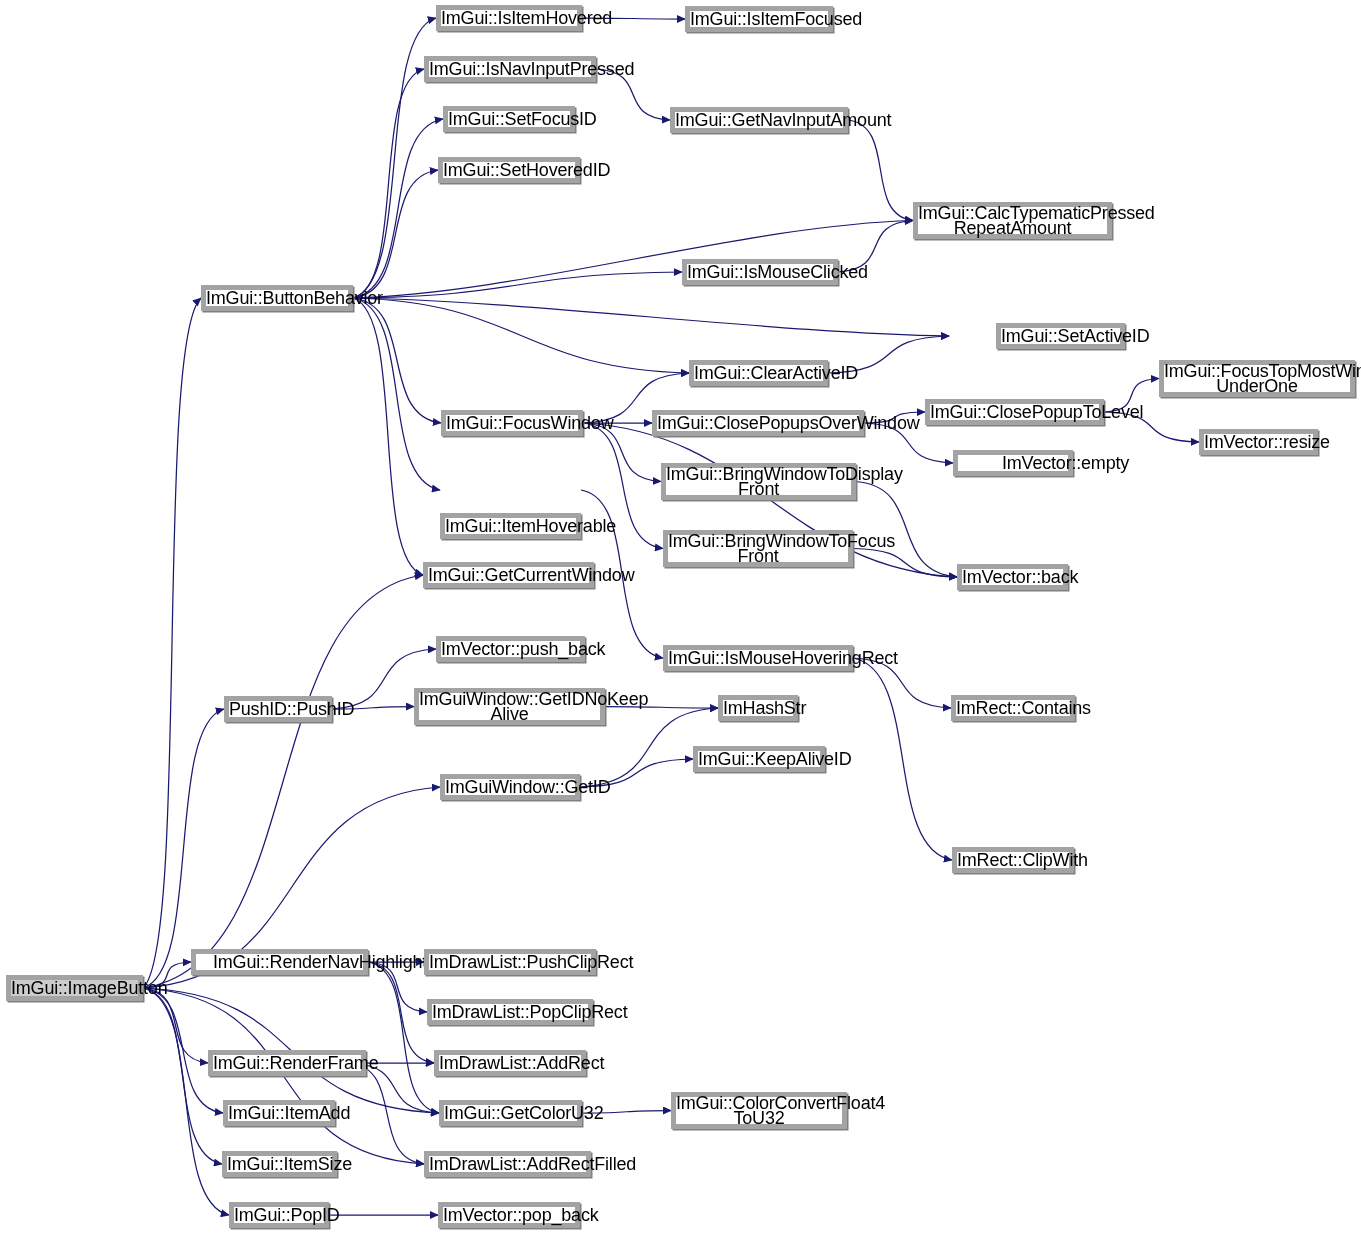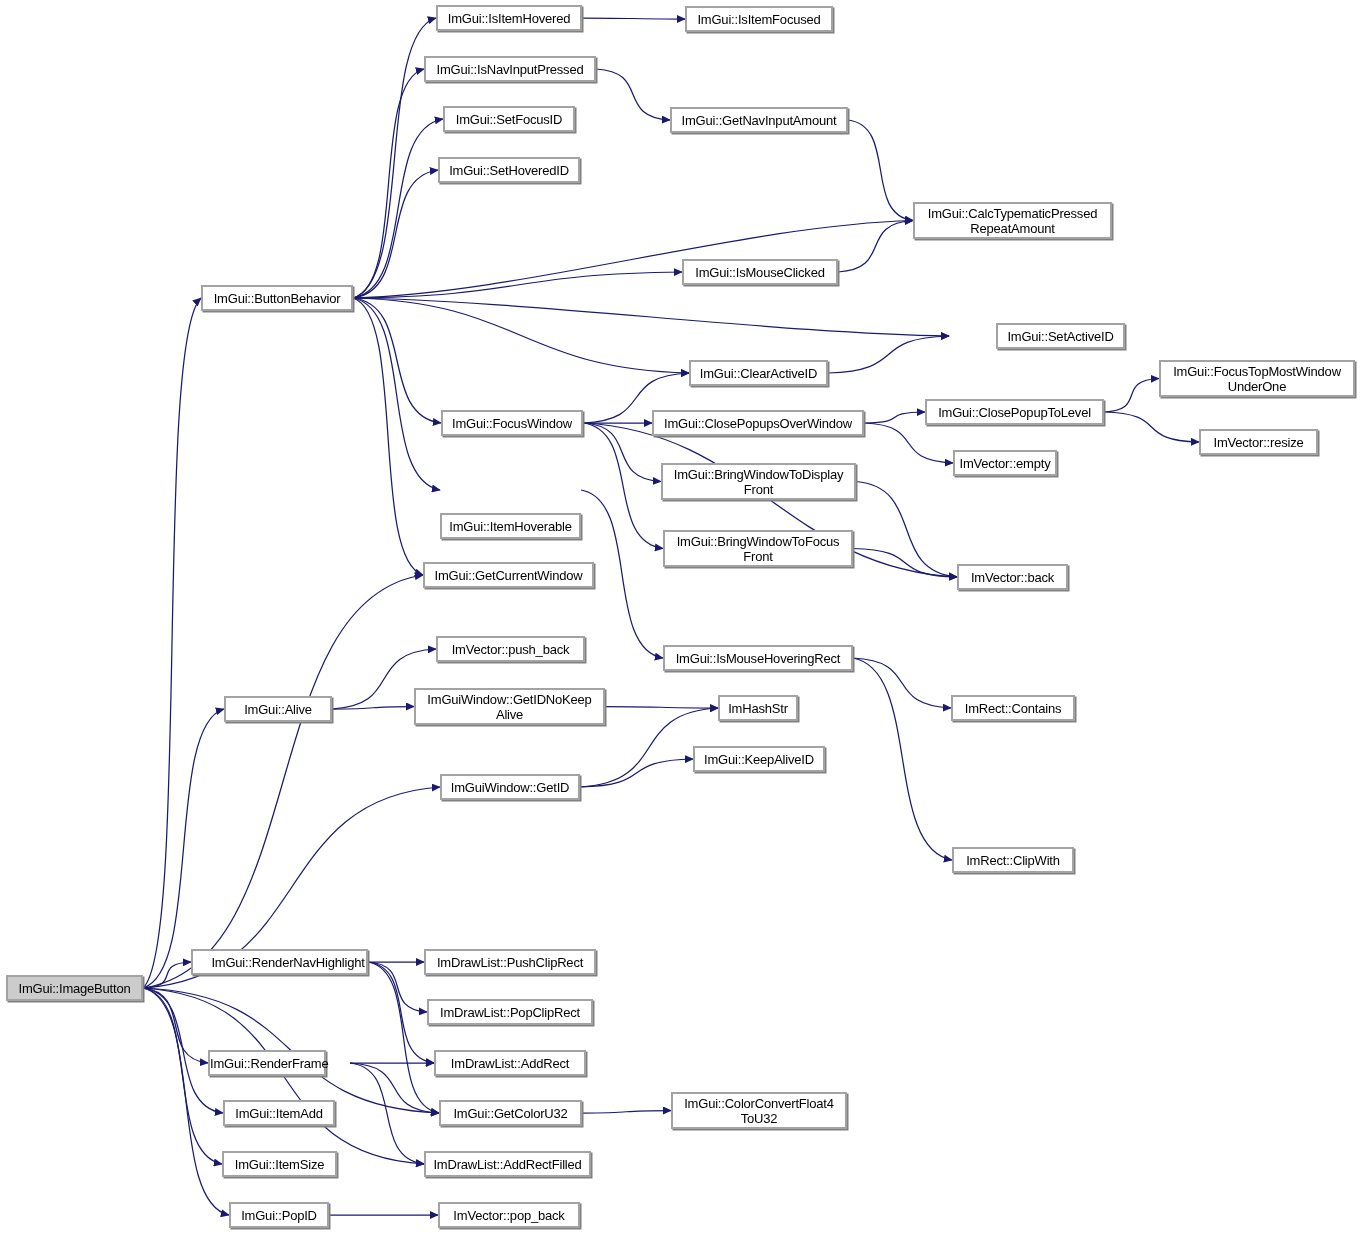--- a/index.html
+++ b/index.html
@@ -19,24 +19,24 @@
     position: absolute;
     left: 0;
     top: 0;
     width: 1361px;
     height: 1233px;
     pointer-events: none;
   }
   .node {
     position: absolute;
     box-sizing: border-box;
-    border: 2px solid #a3a3a3;
+    border: 5px solid #a3a3a3;
     background: #ffffff;
     color: #000000;
-    font-size: 13px;
+    font-size: 18px;
     line-height: 15px;
     text-align: center;
     display: flex;
     align-items: center;
     justify-content: center;
     white-space: pre-line;
     box-shadow: 1.5px 1.5px 0 0 #808080;
     letter-spacing: -0.2px;
     cursor: pointer;
   }
@@ -129,43 +129,43 @@
       <div class="node" style="left: 682px; top: 259px; width: 156px; height: 26px;"><span class="lbl">ImGui::IsMouseClicked</span></div>
       <div class="node" style="left: 201px; top: 285px; width: 152px; height: 26px;"><span class="lbl">ImGui::ButtonBehavior</span></div>
       <div class="node" style="left: 996px; top: 323px; width: 129px; height: 26px;"><span class="lbl">ImGui::SetActiveID</span></div>
       <div class="node" style="left: 689px; top: 360px; width: 139px; height: 26px;"><span class="lbl">ImGui::ClearActiveID</span></div>
       <div class="node" style="left: 1159px; top: 360px; width: 196px; height: 37px;"><span class="lbl">ImGui::FocusTopMostWindow
 UnderOne</span></div>
       <div class="node" style="left: 925px; top: 399px; width: 179px; height: 26px; justify-content: center;"><span class="lbl">ImGui::ClosePopupToLevel</span></div>
       <div class="node" style="left: 441px; top: 410px; width: 142px; height: 26px;"><span class="lbl">ImGui::FocusWindow</span></div>
       <div class="node" style="left: 652px; top: 410px; width: 212px; height: 26px;"><span class="lbl">ImGui::ClosePopupsOverWindow</span></div>
       <div class="node" style="left: 1199px; top: 429px; width: 119px; height: 26px;"><span class="lbl">ImVector::resize</span></div>
-      <div class="node" style="left: 953px; top: 450px; width: 104px; height: 26px;"><span class="lbl">ImVector::empty</span></div>
+      <div class="node" style="left: 953px; top: 450px; width: 120px; height: 26px; padding-left: 44px;"><span class="lbl">ImVector::empty</span></div>
       <div class="node" style="left: 661px; top: 463px; width: 195px; height: 37px;"><span class="lbl">ImGui::BringWindowToDisplay
 Front</span></div>
       <div class="node" style="left: 440px; top: 477px; width: 141px; height: 26px; margin-top: 36px;"><span class="lbl">ImGui::ItemHoverable</span></div>
       <div class="node" style="left: 663px; top: 530px; width: 190px; height: 37px;"><span class="lbl">ImGui::BringWindowToFocus
 Front</span></div>
       <div class="node" style="left: 957px; top: 564px; width: 111px; height: 26px;"><span class="lbl">ImVector::back</span></div>
       <div class="node" style="left: 423px; top: 562px; width: 171px; height: 26px;"><span class="lbl">ImGui::GetCurrentWindow</span></div>
       <div class="node" style="left: 436px; top: 636px; width: 149px; height: 26px;"><span class="lbl">ImVector::push_back</span></div>
       <div class="node" style="left: 663px; top: 645px; width: 190px; height: 26px;"><span class="lbl">ImGui::IsMouseHoveringRect</span></div>
-      <div class="node" style="left: 224px; top: 696px; width: 108px; height: 26px;"><span class="lbl">ImGui::Alive</span></div>
+      <div class="node" style="left: 224px; top: 696px; width: 108px; height: 26px;"><span class="lbl">PushID::PushID</span></div>
       <div class="node" style="left: 414px; top: 688px; width: 191px; height: 37px;"><span class="lbl">ImGuiWindow::GetIDNoKeep
 Alive</span></div>
       <div class="node" style="left: 718px; top: 695px; width: 80px; height: 26px;"><span class="lbl">ImHashStr</span></div>
       <div class="node" style="left: 951px; top: 695px; width: 124px; height: 26px;"><span class="lbl">ImRect::Contains</span></div>
       <div class="node" style="left: 693px; top: 746px; width: 132px; height: 26px;"><span class="lbl">ImGui::KeepAliveID</span></div>
       <div class="node" style="left: 440px; top: 774px; width: 140px; height: 26px;"><span class="lbl">ImGuiWindow::GetID</span></div>
       <div class="node" style="left: 952px; top: 847px; width: 122px; height: 26px;"><span class="lbl">ImRect::ClipWith</span></div>
       <div class="node" style="left: 191px; top: 949px; width: 177px; height: 26px; padding-left: 17px;"><span class="lbl">ImGui::RenderNavHighlight</span></div>
       <div class="node" style="left: 424px; top: 949px; width: 172px; height: 26px;"><span class="lbl">ImDrawList::PushClipRect</span></div>
       <div class="node" style="left: 427px; top: 999px; width: 166px; height: 26px;"><span class="lbl">ImDrawList::PopClipRect</span></div>
       <div class="node" style="left: 434px; top: 1050px; width: 152px; height: 26px;"><span class="lbl">ImDrawList::AddRect</span></div>
-      <div class="node" style="left: 208px; top: 1050px; width: 118px; height: 26px;"><span class="lbl">ImGui::RenderFrame</span></div>
+      <div class="node" style="left: 208px; top: 1050px; width: 158px; height: 26px;"><span class="lbl">ImGui::RenderFrame</span></div>
       <div class="node" style="left: 439px; top: 1100px; width: 143px; height: 26px;"><span class="lbl">ImGui::GetColorU32</span></div>
       <div class="node" style="left: 223px; top: 1100px; width: 112px; height: 26px;"><span class="lbl">ImGui::ItemAdd</span></div>
       <div class="node" style="left: 671px; top: 1092px; width: 176px; height: 37px;"><span class="lbl">ImGui::ColorConvertFloat4
 ToU32</span></div>
       <div class="node" style="left: 222px; top: 1151px; width: 115px; height: 26px;"><span class="lbl">ImGui::ItemSize</span></div>
       <div class="node" style="left: 424px; top: 1151px; width: 167px; height: 26px;"><span class="lbl">ImDrawList::AddRectFilled</span></div>
       <div class="node" style="left: 229px; top: 1202px; width: 100px; height: 26px;"><span class="lbl">ImGui::PopID</span></div>
       <div class="node" style="left: 438px; top: 1202px; width: 142px; height: 26px;"><span class="lbl">ImVector::pop_back</span></div>
     </div>
 

